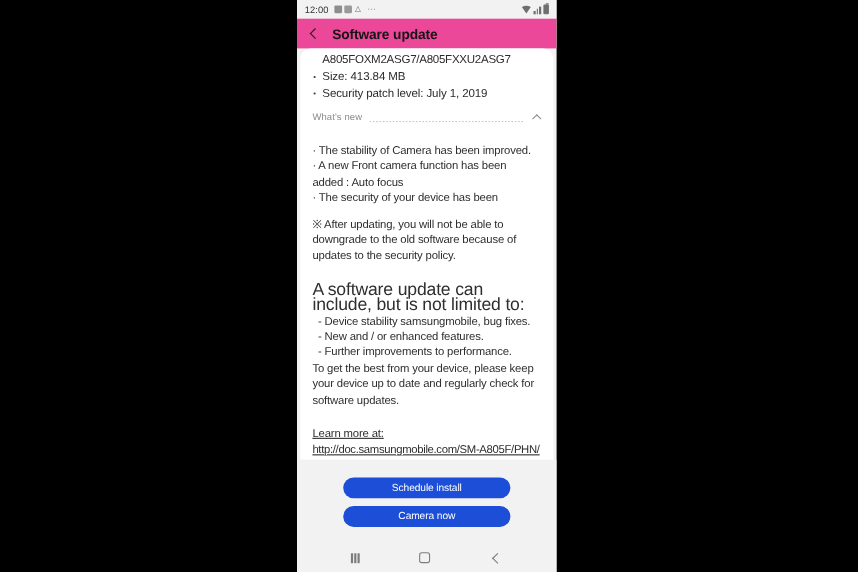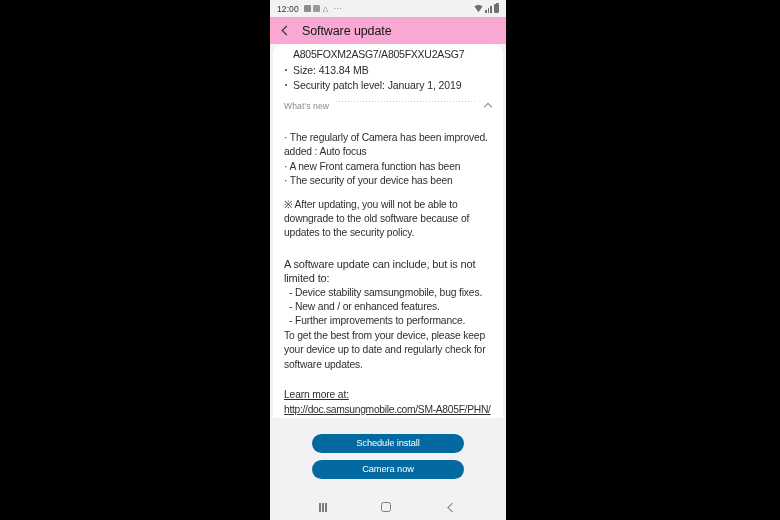--- a/index.html
+++ b/index.html
@@ -58,24 +58,25 @@
     background:#6f6f6f;
   }
   .ico-batt::after {
     content:""; position:absolute; top:-2px; left:1px;
     width:3px; height:1.2px; background:#6f6f6f; border-radius:1px;
   }
 
   
   .appbar {
     height:27px;
-    background:#f9a8d4;
+    background:#ec4899;
     display:flex;
     align-items:center;
     padding:0 9px;
+    font-weight:bold;
   }
   .back-chev {
     width:14px; height:14px;
     position:relative;
     flex:0 0 auto;
     cursor:pointer;
   }
   .back-chev::before {
     content:"";
     position:absolute;
@@ -126,21 +127,21 @@
     position:absolute;
     left:1px; top:6px;
     width:2.4px; height:2.4px;
     background:#3c3c3c;
     border-radius:50%;
   }
 
   
   .section-head {
     display:flex;
-    align-items:flex-start;
+    align-items:flex-end;
     margin-top:9px;
     margin-bottom:20px;
     cursor:pointer;
   }
   .section-head .label {
     font-size:8.6px;
     color:#8a8a8a;
     white-space:nowrap;
     letter-spacing:.1px;
   }
@@ -178,21 +179,21 @@
 
   .note {
     font-size:10.3px;
     color:#2e2e2e;
     line-height:14.4px;
     letter-spacing:-.15px;
     margin-top:9px;
   }
 
   .para {
-    font-size:11px;
+    font-size:16px;
     color:#2e2e2e;
     line-height:14.4px;
     letter-spacing:-.15px;
     margin-top:16px;
   }
   .sub-list { margin-top:0; }
   .sub-list .sl {
     font-size:10.3px;
     color:#2e2e2e;
     line-height:14.4px;
@@ -235,21 +236,21 @@
     flex-direction:column;
     align-items:center;
     justify-content:center;
     gap:7px;
   }
   .btn {
     width:152px;
     height:19px;
     border:none;
     border-radius:10px;
-    background:#0369a1;
+    background:#1d4ed8;
     color:#fff;
     font-family:"Liberation Sans", sans-serif;
     font-size:9.3px;
     letter-spacing:-.1px;
     cursor:pointer;
     display:flex;
     align-items:center;
     justify-content:center;
   }
 
@@ -322,33 +323,33 @@
     <span class="back-chev"></span>
     <span class="appbar-title">Software update</span>
   </div>
 
   <div class="card">
     <div class="card-inner">
       <div class="version">A805FOXM2ASG7/A805FXXU2ASG7</div>
 
       <ul class="meta-list">
         <li>Size: 413.84 MB</li>
-        <li>Security patch level: January 1, 2019</li>
+        <li>Security patch level: July 1, 2019</li>
       </ul>
 
       <div class="section-head">
         <span class="label">What's new</span>
         <span class="rule"></span>
         <span class="chev-up"></span>
       </div>
 
       <div class="whatsnew">
-        <div class="wn-item">· The regularly of Camera has been improved.</div>
+        <div class="wn-item">· The stability of Camera has been improved.</div>
+        <div class="wn-item">· A new Front camera function has been</div>
         <div class="wn-item">added : Auto focus</div>
-        <div class="wn-item">· A new Front camera function has been</div>
         <div class="wn-item">· The security of your device has been</div>
       </div>
 
       <div class="note">※ After updating, you will not be able to downgrade to the old software because of updates to the security policy.</div>
 
       <div class="para">A software update can include, but is not limited to:</div>
 
       <div class="sub-list">
         <div class="sl">- Device stability samsungmobile, bug fixes.</div>
         <div class="sl">- New and / or enhanced features.</div>

